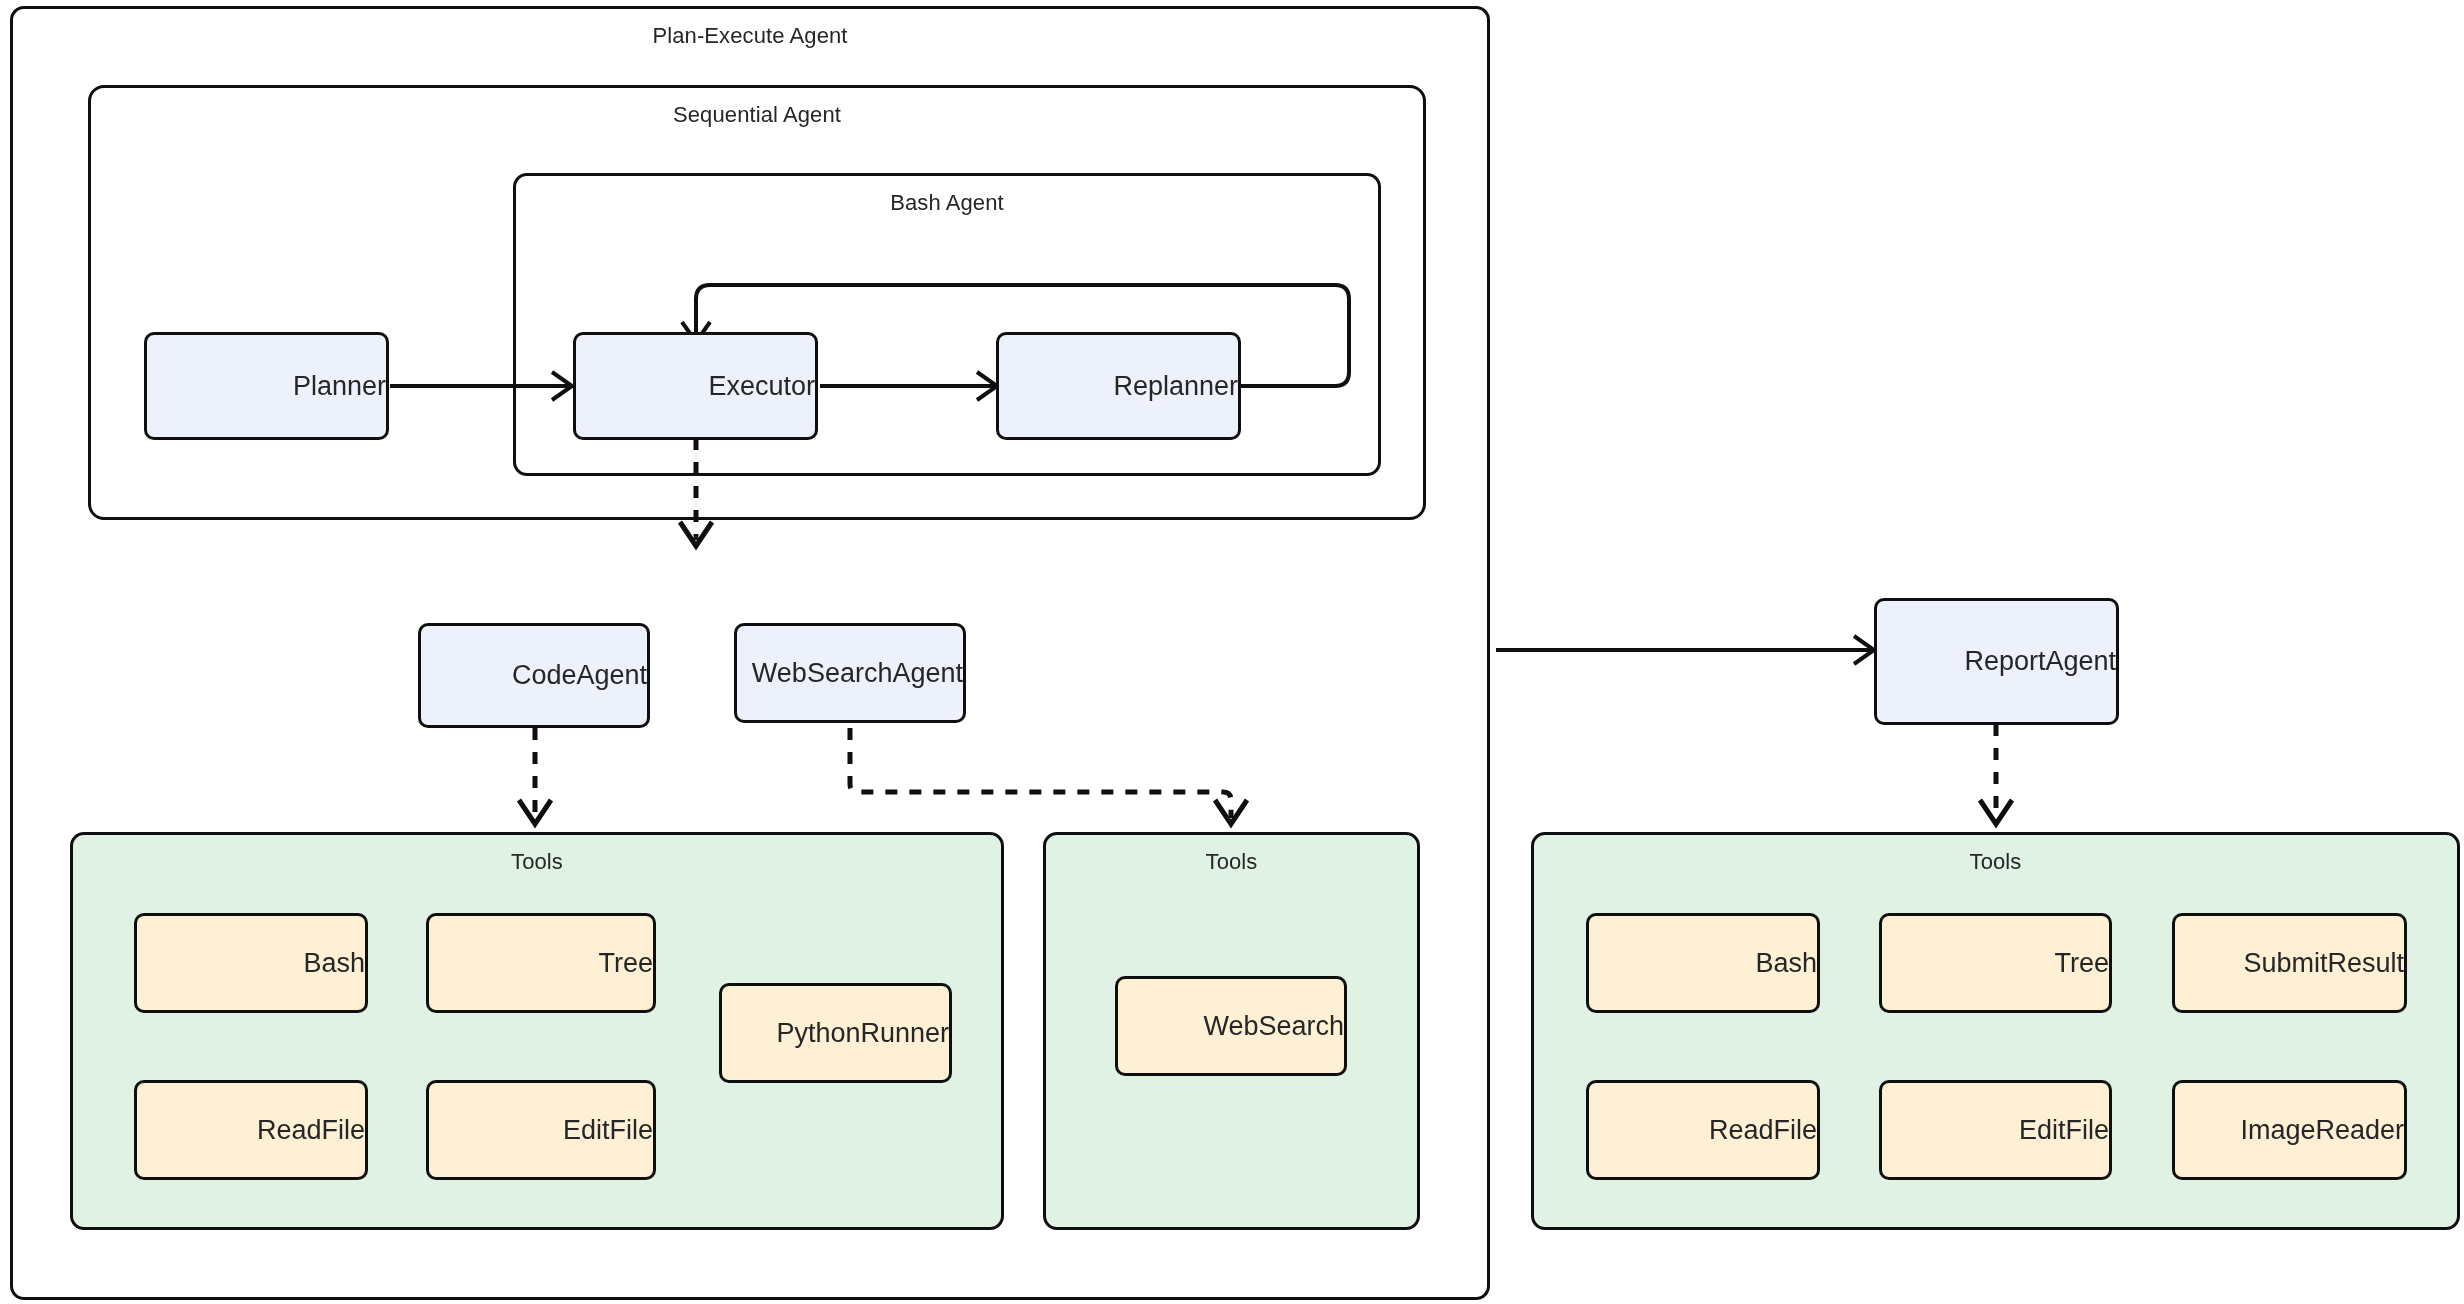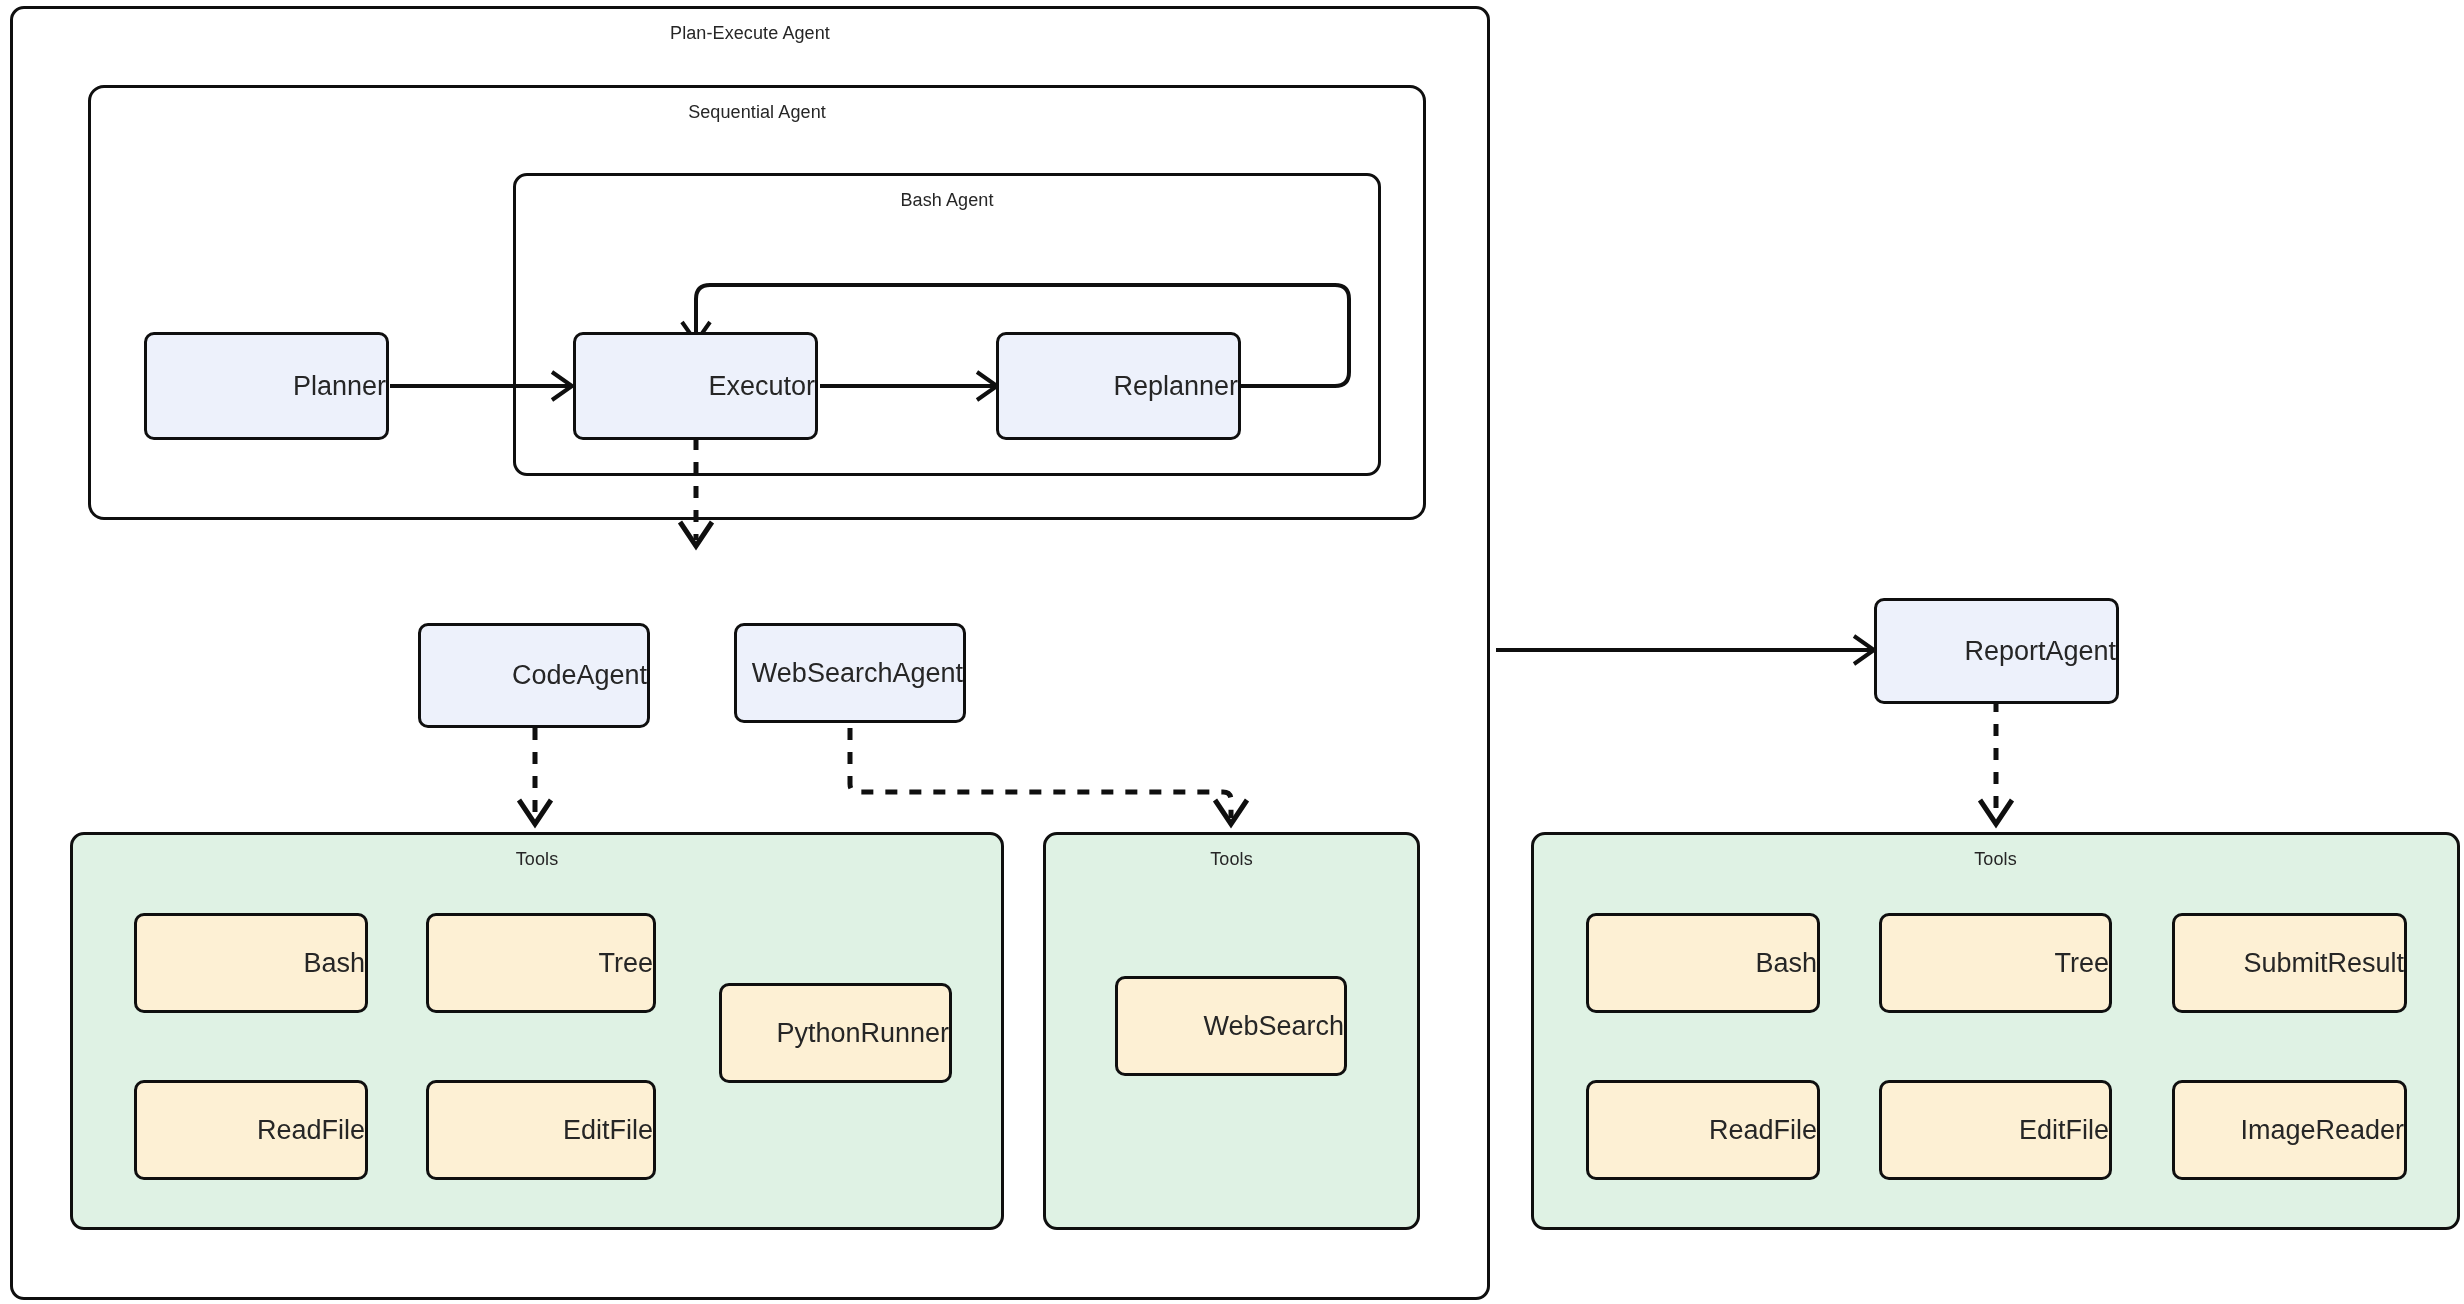--- a/index.html
+++ b/index.html
@@ -24,21 +24,21 @@
     border: 3px solid #0f0f0f;
     border-radius: 14px;
     background: transparent;
   }
   .group > .group-title {
     position: absolute;
     top: 14px;
     left: 0;
     width: 100%;
     text-align: center;
-    font-size: 18px;
+    font-size: 22px;
     color: #262626;
     letter-spacing: 0.1px;
     white-space: nowrap;
   }
   .group.filled-green {
     background: #dff2e4;
   }
   
   .node {
     position: absolute;
@@ -200,21 +200,21 @@
   </div>
 
   <div class="group filled-green" style="left:1043px; top:832px; width:377px; height:398px;">
     <div class="group-title">Tools</div>
   </div>
 
   <div class="node yellow" style="left:1115px; top:976px; width:232px; height:100px;">
     <span>WebSearch</span>
   </div>
 
-  <div class="node blue" style="left:1874px; top:598px; width:245px; height:106px;">
+  <div class="node blue" style="left:1874px; top:598px; width:245px; height:127px;">
     <span>ReportAgent</span>
   </div>
 
   <div class="group filled-green" style="left:1531px; top:832px; width:929px; height:398px;">
     <div class="group-title">Tools</div>
   </div>
 
   <div class="node yellow" style="left:1586px; top:913px; width:234px; height:100px;">
     <span>Bash</span>
   </div>

